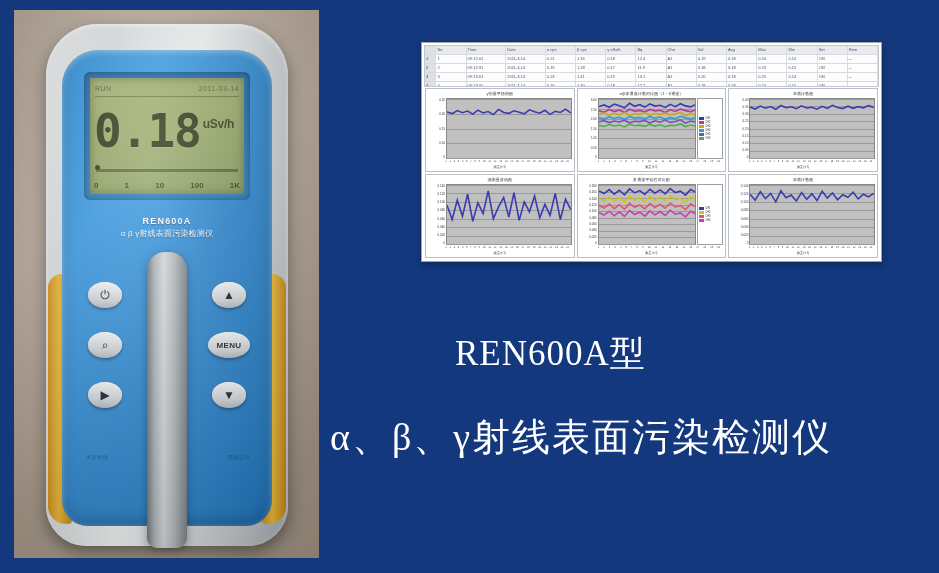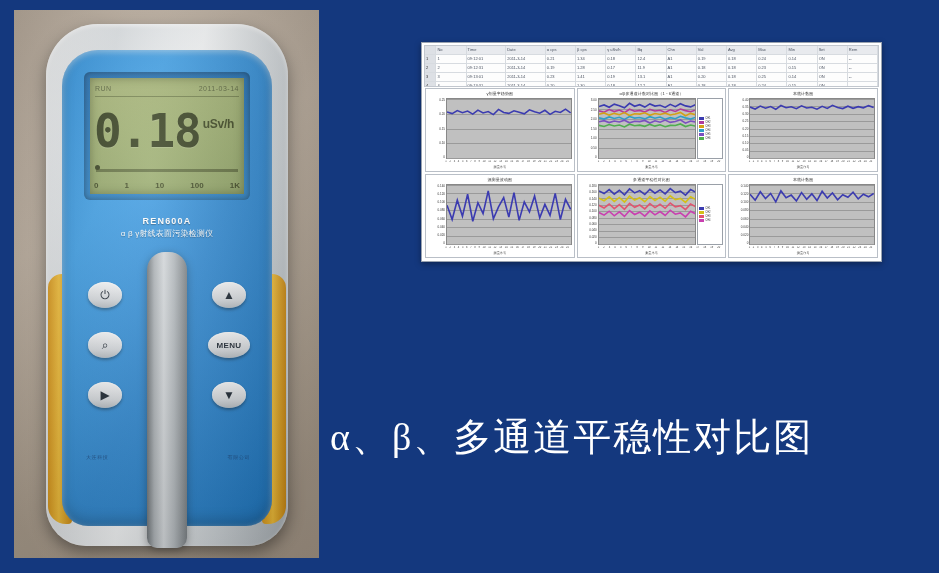--- a/index.html
+++ b/index.html
@@ -748,15 +748,16 @@
             <span>22</span>
             <span>23</span>
             <span>24</span>
             <span>25</span>
           </div>
           <div class="xlab">测量序号</div>
         </div>
       </div>
   </div>
 
-  <div class="title-sub">α、β、多通道平稳性对比图</div>
+  <div class="title-main">REN600A型</div>
+  <div class="title-sub">α、β、γ射线表面污染检测仪</div>
 
 </div>
 
 </body></html>

